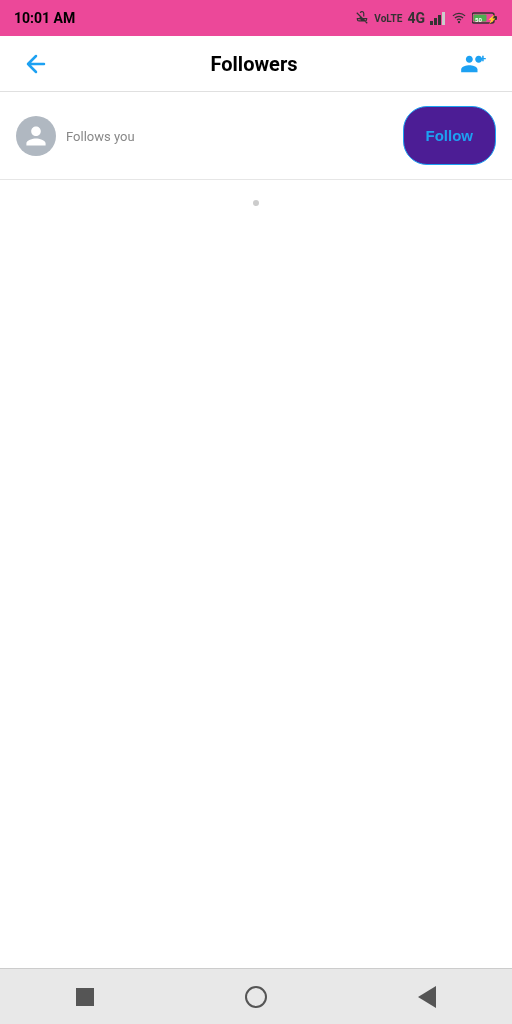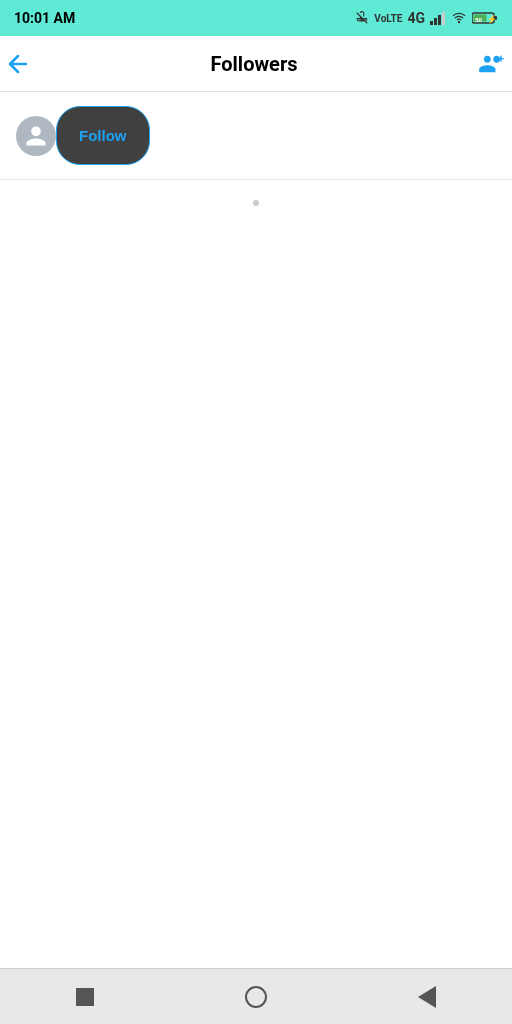--- a/index.html
+++ b/index.html
@@ -9,21 +9,21 @@
       min-height: 1024px;
       background: #fff;
       font-family: 'Roboto', Arial, sans-serif;
       display: flex;
       flex-direction: column;
     }
 
     
     .status-bar {
       height: 36px;
-      background: #5eead4;
+      background: #ec4899;
       display: flex;
       align-items: center;
       justify-content: space-between;
       padding: 0 14px;
       gap: 21px;
     }
     .status-time {
       font-size: 14px;
       font-weight: 700;
       color: #000;
@@ -34,21 +34,21 @@
       gap: 5px;
     }
 
     
     .nav-bar {
       height: 56px;
       background: #fff;
       display: flex;
       align-items: center;
       justify-content: space-between;
-      padding: 0 6px;
+      padding: 0 24px;
       border-bottom: 1px solid #e0e0e0;
     }
     .nav-back {
       color: #1da1f2;
       font-size: 24px;
       cursor: pointer;
       display: flex;
       align-items: center;
     }
     .nav-title {
@@ -88,21 +88,21 @@
       margin-left: 10px;
     }
     .follower-meta {
       font-size: 13px;
       color: #888;
       margin-top: 2px;
     }
     .follow-button {
       border: 1.5px solid #1da1f2;
       border-radius: 24px;
-      background: #404040;
+      background: #4c1d95;
       color: #1da1f2;
       font-size: 15px;
       font-weight: 700;
       padding: 20px 22px;
       cursor: pointer;
     }
 
     
     .loading-dot {
       display: flex;
@@ -216,20 +216,23 @@
 </div>
 
 <div class="main-content">
 
   <div class="follower-item">
     <div class="follower-avatar">
       <svg width="24" height="24" viewBox="0 0 24 24" fill="white">
         <path d="M12 12c2.7 0 4.8-2.1 4.8-4.8S14.7 2.4 12 2.4 7.2 4.5 7.2 7.2 9.3 12 12 12zm0 2.4c-3.2 0-9.6 1.6-9.6 4.8v2.4h19.2v-2.4c0-3.2-6.4-4.8-9.6-4.8z"></path>
       </svg>
     </div>
+    <div class="follower-info">
+      <div class="follower-meta">Follows you</div>
+    </div>
     <button class="follow-button">Follow</button>
   </div>
 
   <div class="loading-dot">
     <div class="dot"></div>
   </div>
 
 </div>
 
 <div class="bottom-nav">

